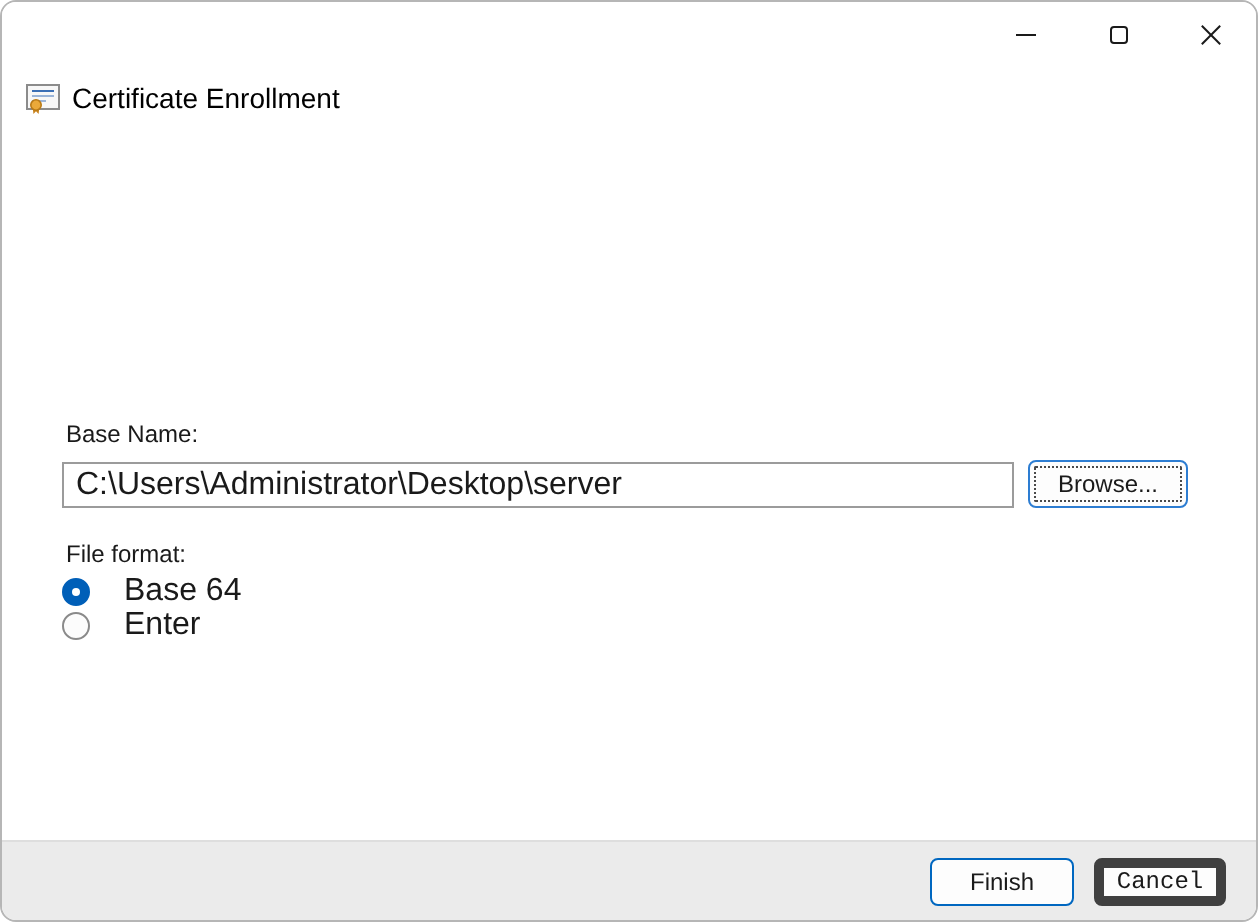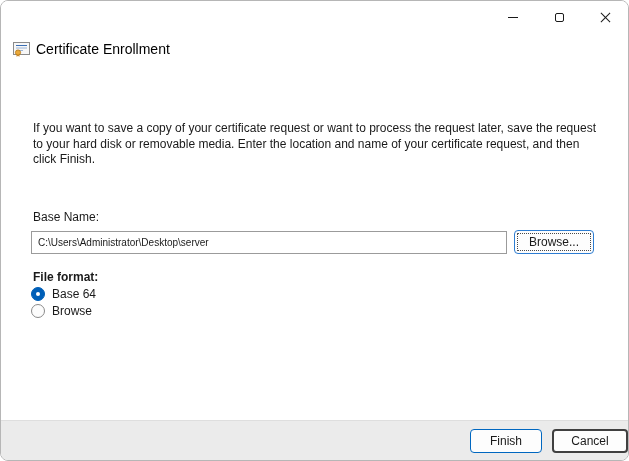--- a/index.html
+++ b/index.html
@@ -56,42 +56,42 @@
   }
 
   .filename-label {
     position: absolute; left: 32px; top: 209px; font-size: 12px;
   }
   .filename-input {
     position: absolute; left: 30px; top: 230px;
     width: 476px; height: 23px;
     border: 1px solid #9b9b9b; background: #fff;
     font-family: "Liberation Sans", sans-serif;
-    font-size: 10px; color: #1a1a1a; padding: 0 6px;
+    font-size: 16px; color: #1a1a1a; padding: 0 6px;
     outline: none;
   }
   .browse-btn {
     position: absolute; left: 513px; top: 229px;
     width: 80px; height: 24px;
     background: #fdfdfd;
     border: 1px solid #2d7dd2;
     border-radius: 4px;
     font-family: "Liberation Sans", sans-serif;
     font-size: 12px; color: #1a1a1a;
     outline: 1px dotted #4a4a4a; outline-offset: -4px;
     cursor: default;
   }
 
   .format-label {
-    position: absolute; left: 32px; top: 269px; font-size: 12px; font-weight: bold;
+    position: absolute; left: 32px; top: 269px; font-size: 12px;
   }
   .radio-row {
     position: absolute; left: 30px;
-    display: flex; align-items: center; gap: 7px;
-    font-size: 12px; cursor: default; justify-content: center;
+    display: flex; align-items: center; gap: 17px;
+    font-size: 16px; cursor: default; justify-content: center;
   }
   .radio-row.r0 { top: 286px; }
   .radio-row.r1 { top: 303px; }
   .radio-circle {
     width: 14px; height: 14px; border-radius: 50%;
     border: 1px solid #8a8a8a; background: #fcfcfc;
     position: relative; flex: 0 0 auto;
   }
   .radio-circle.checked {
     border-color: #005fb8; background: #005fb8;
@@ -99,29 +99,29 @@
   .radio-circle.checked::after {
     content: ""; position: absolute; left: 4px; top: 4px;
     width: 4px; height: 4px; border-radius: 50%; background: #fff;
   }
 
   
   .footer {
     position: absolute; left: 0; right: 0; bottom: 0; height: 40px;
     background: #ebebeb; border-top: 1px solid #dedede;
     display: flex; align-items: center; justify-content: flex-end;
-    gap: 10px; padding-right: 0;
+    gap: 10px; padding-right: 15px;
   }
   .btn {
     height: 24px; font-family: "Liberation Sans", sans-serif;
     font-size: 12px; color: #1a1a1a;
     background: #fdfdfd; border-radius: 4px; cursor: default;
   }
   .btn-finish { width: 72px; border: 1px solid #0067c0; }
-  .btn-cancel { width: 76px; border: 2px solid #404040; }
+  .btn-cancel { width: 66px; border: 5px solid #404040; font-family: Liberation Mono, monospace; }
 </style>
 </head>
 <body>
 
 <div class="dialog">
 
   <div class="titlebar">
     <div class="caption-btn">
       <span class="glyph-min"></span>
     </div>
@@ -139,36 +139,35 @@
       <line x1="3" y1="4.5" x2="14" y2="4.5" stroke="#3b6fb5" stroke-width="1"></line>
       <line x1="3" y1="7" x2="14" y2="7" stroke="#9ab4d8" stroke-width="1"></line>
       <line x1="3" y1="9.5" x2="10" y2="9.5" stroke="#9ab4d8" stroke-width="1"></line>
       <polygon points="3.2,11 6.8,11 6.3,16 5,14.6 3.7,16" fill="#c9821c"></polygon>
       <circle cx="5" cy="11.5" r="2.6" fill="#eaa93a" stroke="#b97a16" stroke-width="0.8"></circle>
     </svg>
     <span class="app-label">Certificate Enrollment</span>
   </div>
 
 
-  <div class="body-text">If you want to save a copy of your certificate request or want to process the request later, save the request to your hard disk or removable media. Enter the location and name of your certificate request, and then click Finish.</div>
 
   <div class="filename-label">Base Name:</div>
   <input class="filename-input" type="text" value="C:\Users\Administrator\Desktop\server" style="">
   <button class="browse-btn">Browse...</button>
 
   <div class="format-label">File format:</div>
 
   <div class="radio-row r0">
     <span class="radio-circle checked"></span>
     <span>Base 64</span>
   </div>
 
   <div class="radio-row r1">
     <span class="radio-circle"></span>
-    <span>Browse</span>
+    <span>Enter</span>
   </div>
 
   <div class="footer">
     <button class="btn btn-finish">Finish</button>
     <button class="btn btn-cancel">Cancel</button>
   </div>
 
 </div>
 
 </body></html>

